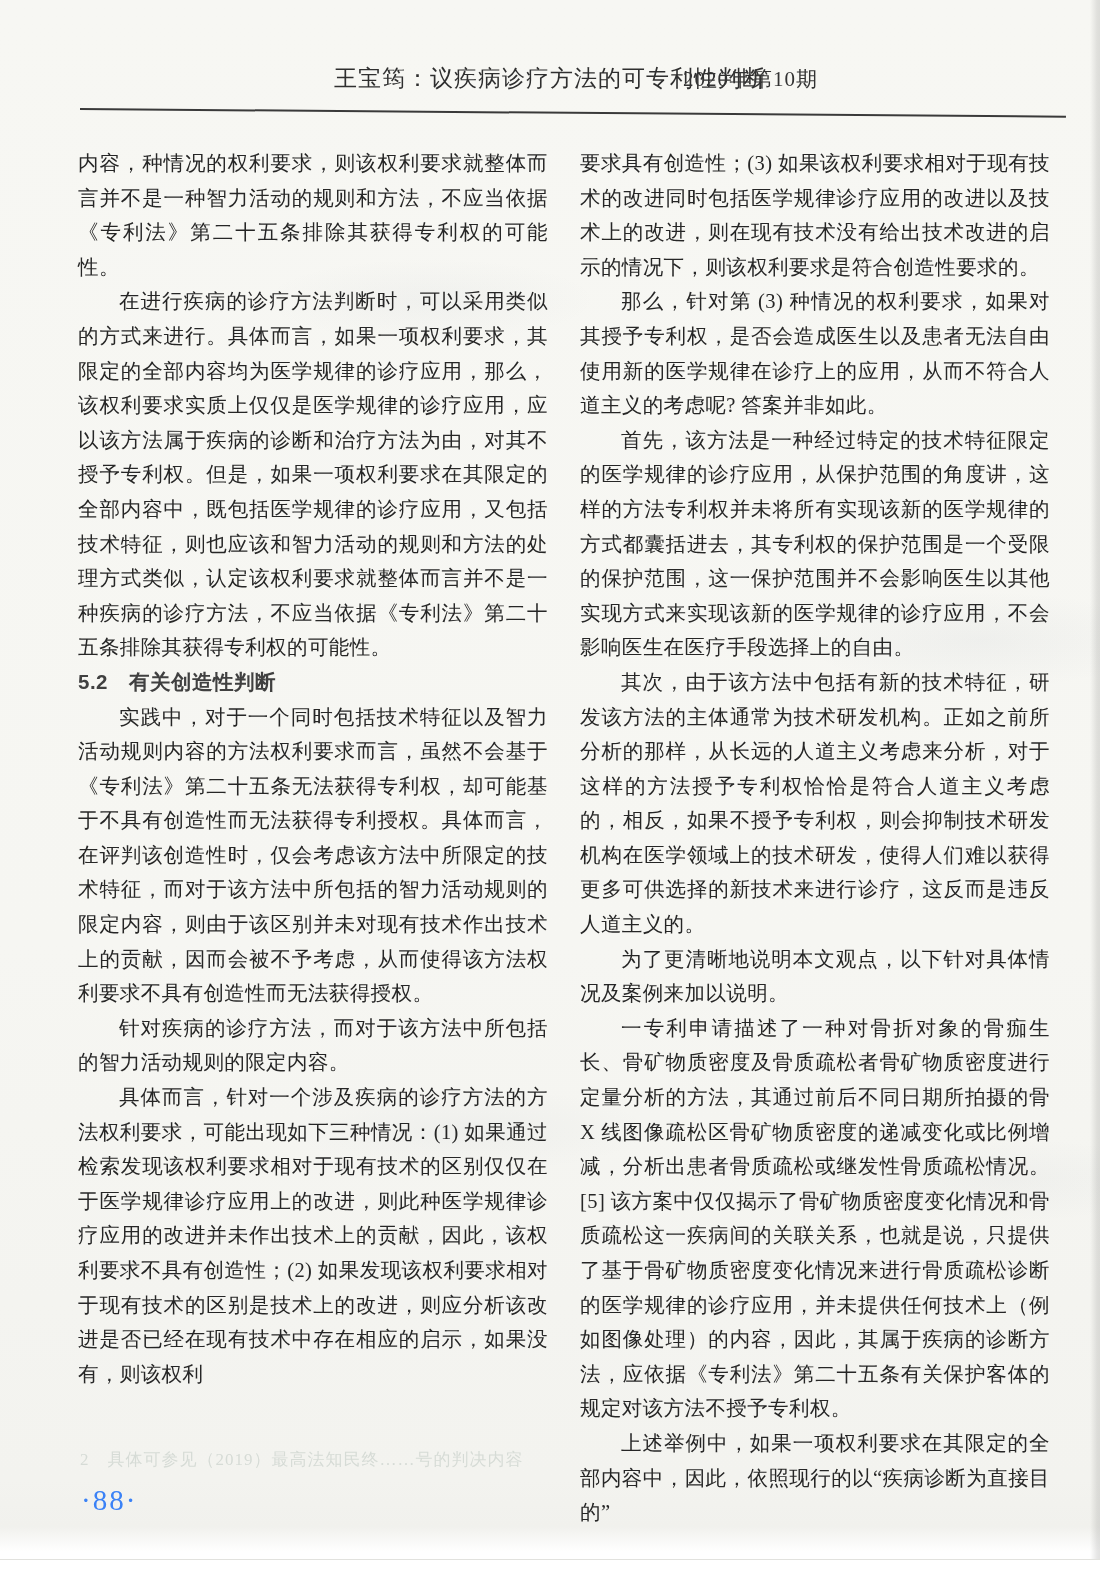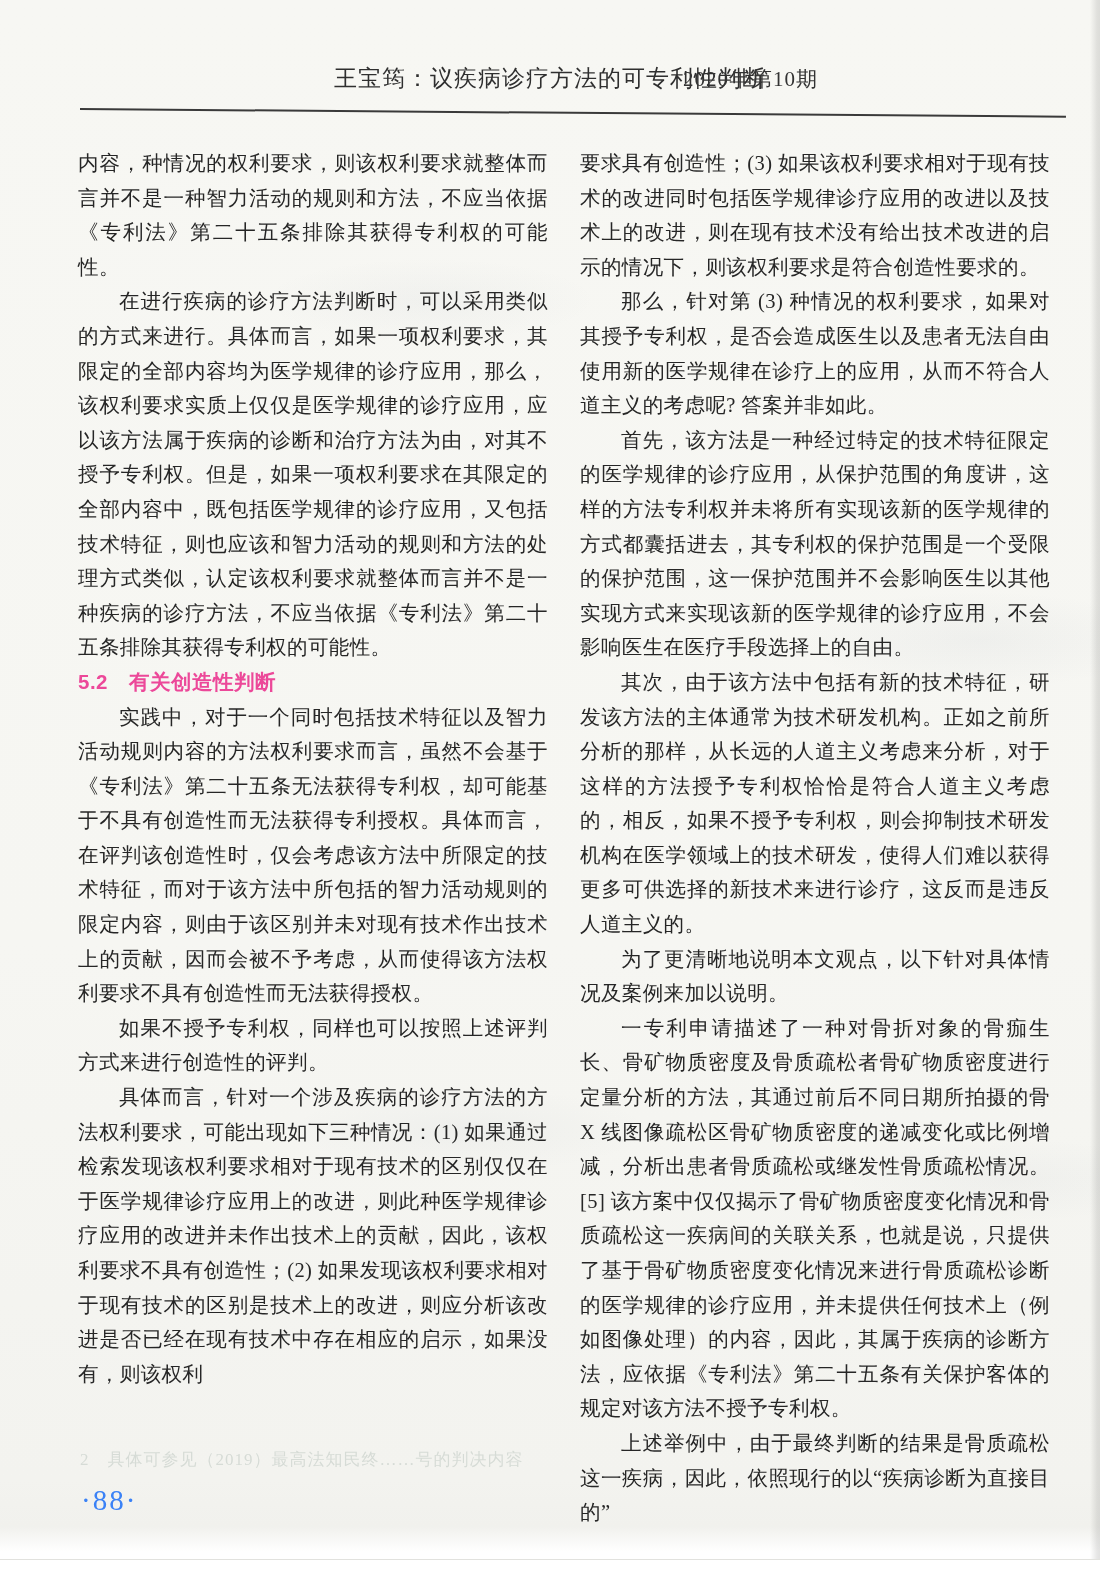--- a/index.html
+++ b/index.html
@@ -18,21 +18,21 @@
   .running-head{position:absolute;top:63px;left:0;width:880px;height:34px;}
   .running-title{position:absolute;left:0;width:1100px;text-align:center;font-size:23px;letter-spacing:1px;color:#2f2f2f;}
   .issue{position:absolute;right:62px;top:2px;font-size:21px;letter-spacing:1px;color:#333;}
   .head-rule{position:absolute;top:108px;left:80px;width:986px;height:2px;background:#3a3a3a;transform:rotate(0.45deg);transform-origin:left center;}
   
   .col{position:absolute;top:146px;width:470px;font-size:20.5px;line-height:34.6px;text-align:justify;text-justify:inter-ideograph;letter-spacing:.4px;color:#262626;}
   .col-left{left:78px;}
   .col-right{left:580px;}
   .col p{margin:0;text-indent:2em;}
   .col p.cont{text-indent:0;}
-  .sec-heading{font-family:"Liberation Sans","DejaVu Sans",sans-serif;font-weight:600;color:#ec4899;letter-spacing:.5px;}
+  .sec-heading{font-family:"Liberation Sans","DejaVu Sans",sans-serif;font-weight:600;color:#404040;letter-spacing:.5px;}
   
   .faint-footnote{position:absolute;left:80px;top:1448px;width:470px;font-size:17px;color:#9aaaa2;opacity:.32;filter:blur(.4px);letter-spacing:1px;}
   .page-number{position:absolute;left:81px;top:1484px;font-size:29px;letter-spacing:2px;color:#3b82f6;}
   
   .mottle{position:absolute;inset:0;pointer-events:none;
     background:
       radial-gradient(240px 60px at 430px 300px,rgba(90,105,130,.045),transparent 70%),
       radial-gradient(260px 70px at 980px 640px,rgba(90,105,130,.05),transparent 70%),
       radial-gradient(260px 60px at 470px 1130px,rgba(90,105,130,.045),transparent 70%),
       radial-gradient(240px 60px at 1010px 1180px,rgba(90,105,130,.04),transparent 70%);}
@@ -48,32 +48,32 @@
     <div class="running-title">王宝筠：议疾病诊疗方法的可专利性判断</div>
     <div class="issue">2020年第10期</div>
   </div>
   <div class="head-rule"></div>
 
   <div class="col col-left">
     <p class="cont">内容，种情况的权利要求，则该权利要求就整体而言并不是一种智力活动的规则和方法，不应当依据《专利法》第二十五条排除其获得专利权的可能性。</p>
     <p>在进行疾病的诊疗方法判断时，可以采用类似的方式来进行。具体而言，如果一项权利要求，其限定的全部内容均为医学规律的诊疗应用，那么，该权利要求实质上仅仅是医学规律的诊疗应用，应以该方法属于疾病的诊断和治疗方法为由，对其不授予专利权。但是，如果一项权利要求在其限定的全部内容中，既包括医学规律的诊疗应用，又包括技术特征，则也应该和智力活动的规则和方法的处理方式类似，认定该权利要求就整体而言并不是一种疾病的诊疗方法，不应当依据《专利法》第二十五条排除其获得专利权的可能性。</p>
     <p class="cont sec-heading">5.2　有关创造性判断</p>
     <p>实践中，对于一个同时包括技术特征以及智力活动规则内容的方法权利要求而言，虽然不会基于《专利法》第二十五条无法获得专利权，却可能基于不具有创造性而无法获得专利授权。具体而言，在评判该创造性时，仅会考虑该方法中所限定的技术特征，而对于该方法中所包括的智力活动规则的限定内容，则由于该区别并未对现有技术作出技术上的贡献，因而会被不予考虑，从而使得该方法权利要求不具有创造性而无法获得授权。</p>
-    <p>如果不授予专利权，同样也可以按照上述评判方式来进行创造性的评判。</p>
+    <p>针对疾病的诊疗方法，而对于该方法中所包括的智力活动规则的限定内容。</p>
     <p>具体而言，针对一个涉及疾病的诊疗方法的方法权利要求，可能出现如下三种情况：(1) 如果通过检索发现该权利要求相对于现有技术的区别仅仅在于医学规律诊疗应用上的改进，则此种医学规律诊疗应用的改进并未作出技术上的贡献，因此，该权利要求不具有创造性；(2) 如果发现该权利要求相对于现有技术的区别是技术上的改进，则应分析该改进是否已经在现有技术中存在相应的启示，如果没有，则该权利</p>
   </div>
 
   <div class="col col-right">
     <p class="cont">要求具有创造性；(3) 如果该权利要求相对于现有技术的改进同时包括医学规律诊疗应用的改进以及技术上的改进，则在现有技术没有给出技术改进的启示的情况下，则该权利要求是符合创造性要求的。</p>
     <p>那么，针对第 (3) 种情况的权利要求，如果对其授予专利权，是否会造成医生以及患者无法自由使用新的医学规律在诊疗上的应用，从而不符合人道主义的考虑呢? 答案并非如此。</p>
     <p>首先，该方法是一种经过特定的技术特征限定的医学规律的诊疗应用，从保护范围的角度讲，这样的方法专利权并未将所有实现该新的医学规律的方式都囊括进去，其专利权的保护范围是一个受限的保护范围，这一保护范围并不会影响医生以其他实现方式来实现该新的医学规律的诊疗应用，不会影响医生在医疗手段选择上的自由。</p>
     <p>其次，由于该方法中包括有新的技术特征，研发该方法的主体通常为技术研发机构。正如之前所分析的那样，从长远的人道主义考虑来分析，对于这样的方法授予专利权恰恰是符合人道主义考虑的，相反，如果不授予专利权，则会抑制技术研发机构在医学领域上的技术研发，使得人们难以获得更多可供选择的新技术来进行诊疗，这反而是违反人道主义的。</p>
     <p>为了更清晰地说明本文观点，以下针对具体情况及案例来加以说明。</p>
     <p>一专利申请描述了一种对骨折对象的骨痂生长、骨矿物质密度及骨质疏松者骨矿物质密度进行定量分析的方法，其通过前后不同日期所拍摄的骨 X 线图像疏松区骨矿物质密度的递减变化或比例增减，分析出患者骨质疏松或继发性骨质疏松情况。[5] 该方案中仅仅揭示了骨矿物质密度变化情况和骨质疏松这一疾病间的关联关系，也就是说，只提供了基于骨矿物质密度变化情况来进行骨质疏松诊断的医学规律的诊疗应用，并未提供任何技术上（例如图像处理）的内容，因此，其属于疾病的诊断方法，应依据《专利法》第二十五条有关保护客体的规定对该方法不授予专利权。</p>
-    <p>上述举例中，由于最终判断的结果是骨质疏松这一疾病，因此，依照现行的以“疾病诊断为直接目的”</p>
+    <p>上述举例中，如果一项权利要求在其限定的全部内容中，因此，依照现行的以“疾病诊断为直接目的”</p>
   </div>
 
   <div class="faint-footnote">2　具体可参见（2019）最高法知民终……号的判决内容</div>
 
   <div class="page-number">·88·</div>
 
   <div class="edge-right"></div>
   <div class="edge-bottom"></div>
 </div>
 

